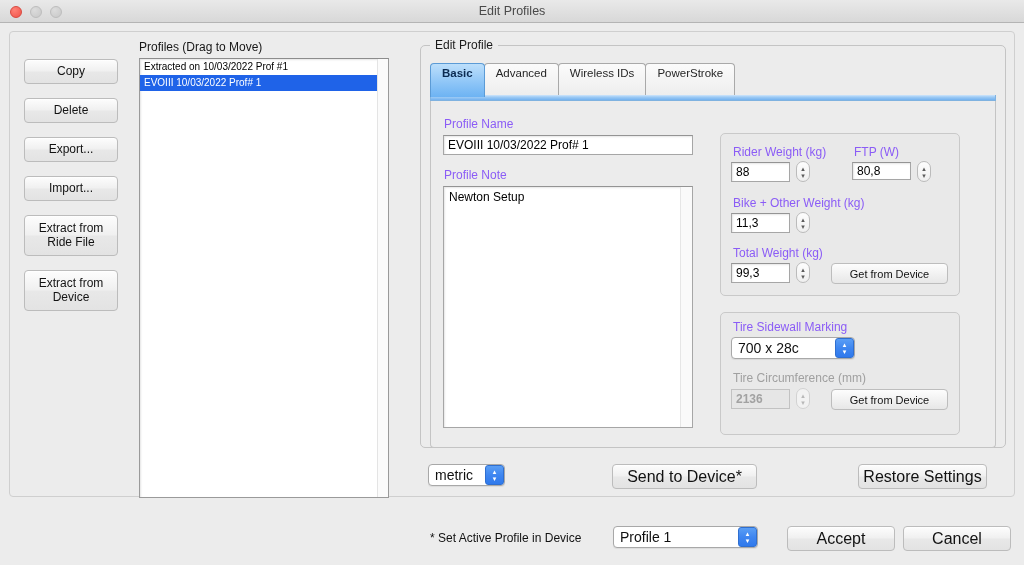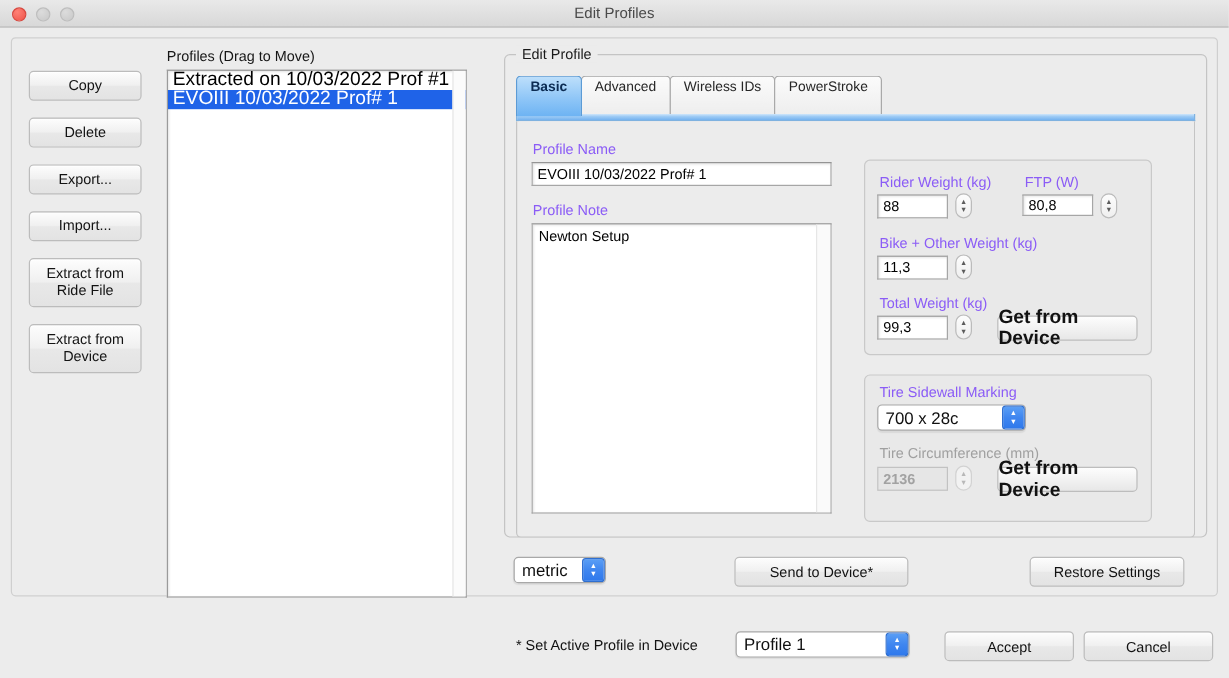--- a/index.html
+++ b/index.html
@@ -56,21 +56,21 @@
 
   
   .lbl { font-size:12px; color:#161616; }
   .profiles-label { position:absolute; left:139px; top:40px; }
   .listbox {
     position:absolute; left:139px; top:58px; width:250px; height:440px;
     background:#ffffff; box-sizing:border-box;
     border:1px solid #9a9a9a; border-top-color:#8c8c8c;
     box-shadow: inset 1px 1px 2px rgba(0,0,0,0.11);
   }
-  .listrow { height:16px; line-height:16px; font-size:16px; padding-left:4px; color:#000; white-space:nowrap; }
+  .listrow { height:16px; line-height:16px; font-size:10px; padding-left:4px; color:#000; white-space:nowrap; }
   .listrow.selected { background:#1f63e8; color:#ffffff; }
   .list-scrollbar {
     position:absolute; right:0; top:0; width:11px; height:100%;
     background:#fbfbfb; border-left:1px solid #e4e4e4; box-sizing:border-box;
   }
 
   
   .groupbox {
     position:absolute; border:1px solid #c4c4c4; border-radius:5px;
     box-sizing:border-box; background:transparent;
@@ -163,30 +163,30 @@
   
   #weights-group { left:720px; top:133px; width:240px; height:163px; background:#e9e9e9; }
   #tire-group    { left:720px; top:312px; width:240px; height:123px; background:#e9e9e9; }
   .subgroup { position:absolute; border:1px solid #c9c9c9; border-radius:5px; box-sizing:border-box; }
 
   
   .wide-btn {
     position:absolute; box-sizing:border-box; height:25px;
     background: linear-gradient(to bottom, #fdfdfd 0%, #f0f0f0 48%, #e8e8e8 52%, #e3e3e3 100%);
     border:1px solid #bcbcbc; border-radius:4px;
-    font-size:12px; color:#121212;
+    font-size:16px; color:#121212;
     display:flex; align-items:center; justify-content:center; cursor:default;
     box-shadow: 0 1px 0 rgba(255,255,255,0.75) inset;
   }
   .small-btn {
     position:absolute; box-sizing:border-box; height:21px;
     background: linear-gradient(to bottom, #fdfdfd 0%, #f2f2f2 50%, #e7e7e7 100%);
     border:1px solid #bdbdbd; border-radius:4px;
-    font-size:16px; color:#121212;
-    display:flex; align-items:center; justify-content:center; cursor:default;font-weight:bold;
+    font-size:11px; color:#121212;
+    display:flex; align-items:center; justify-content:center; cursor:default;
   }
   .footer-label { position:absolute; font-size:12px; color:#121212; }
 </style>
 </head>
 <body>
 
 <div id="app">
 
   <div class="titlebar">
     <div class="traffic">

